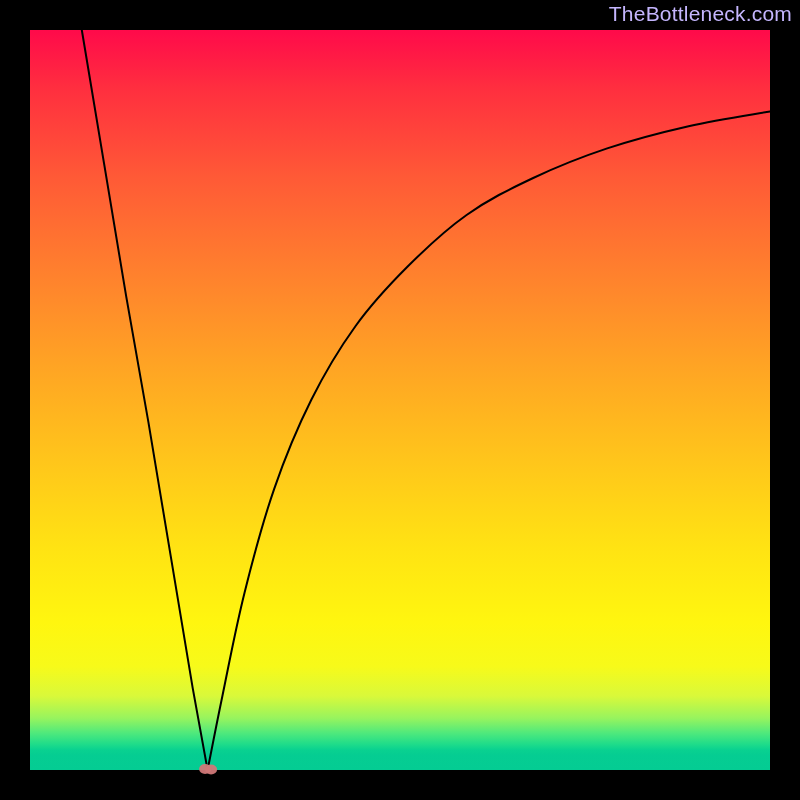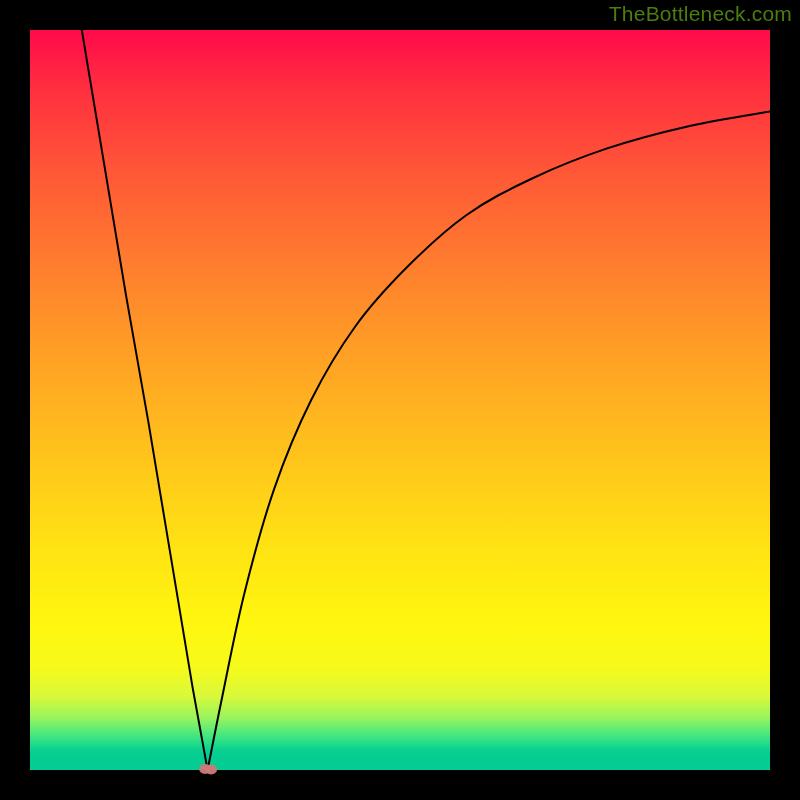--- a/index.html
+++ b/index.html
@@ -41,21 +41,21 @@
       #1fdc8a 96.5%,
       #09d190 97.3%,
       #05cd92 98%,
       #04cc93 100%
     );
   }
   .watermark {
     position: absolute;
     top: 2px;
     right: 8px;
-    color: #4d7c0f;
+    color: #c4b5fd;
     font-size: 21px;
     font-weight: 500;
     letter-spacing: 0.2px;
     user-select: none;
   }
   svg.curve-layer {
     position: absolute;
     left: 0;
     top: 0;
     width: 740px;

